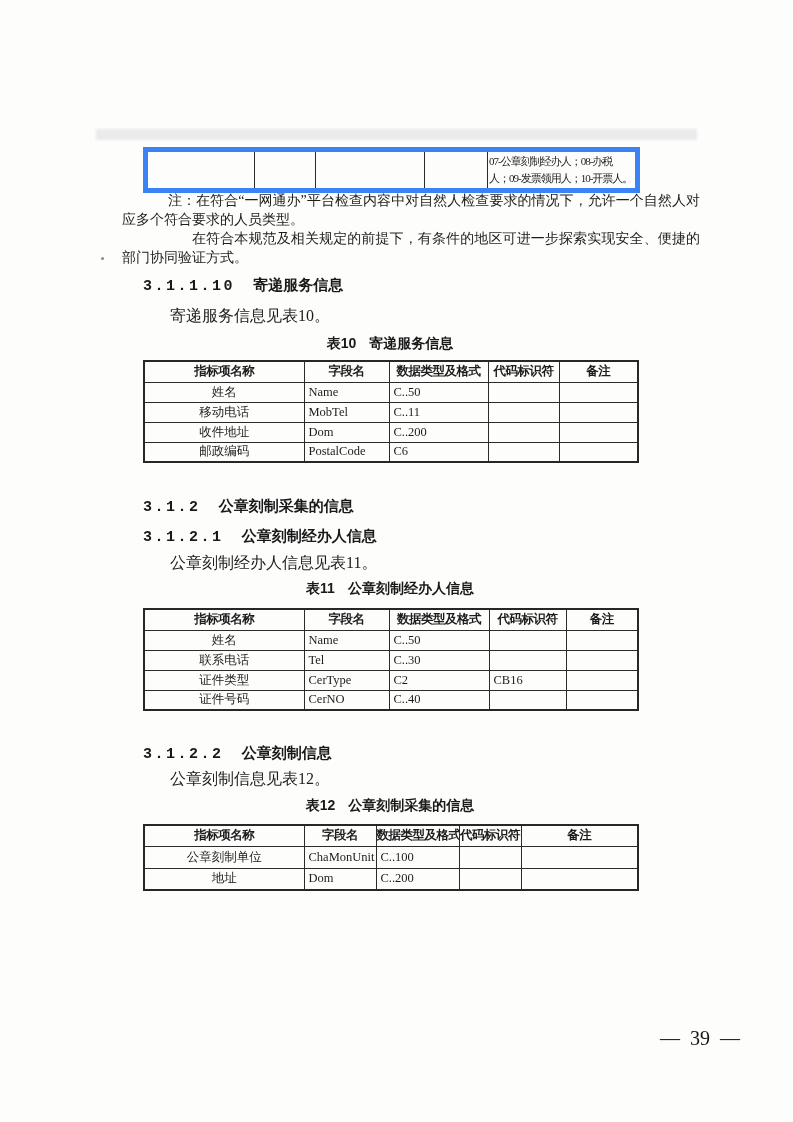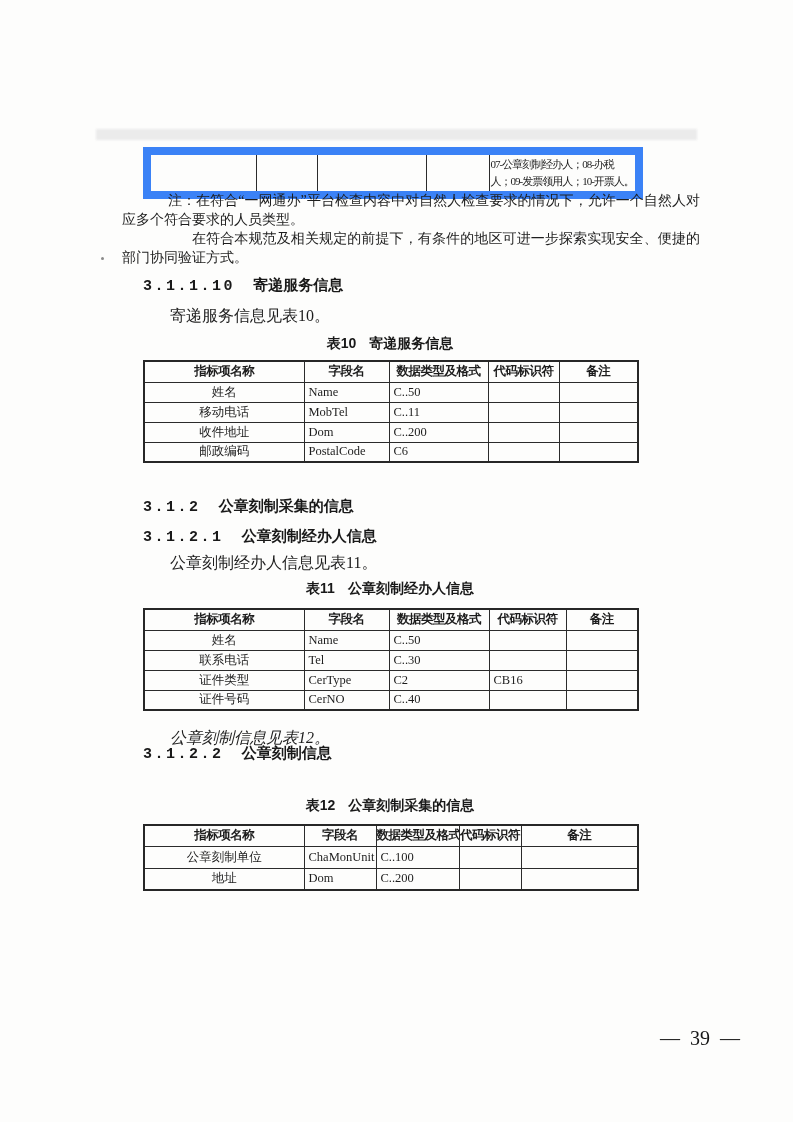--- a/index.html
+++ b/index.html
@@ -12,21 +12,21 @@
   .page{position:relative;width:793px;height:1122px;background:#fdfdfc;overflow:hidden;}
 
   
   .scan-band{position:absolute;left:96px;top:129px;width:601px;height:11px;background:#ebebeb;filter:blur(1px);}
   .scan-dot{position:absolute;left:101px;top:257px;width:3px;height:3px;background:#8a8a8a;border-radius:50%;}
 
   
   .frag-table{
     position:absolute;left:143px;top:147px;width:492px;
     border-collapse:collapse;table-layout:fixed;
-    border:8px solid #3b82f6;
+    border:5px solid #3b82f6;
     padding-left:32px;
   }
   .frag-table td{border:1.4px solid #2b2b2b;height:34px;vertical-align:middle;}
   .frag-table td.frag-text{
     font-size:11px;line-height:17px;letter-spacing:-1px;
     padding:1px 0 1px 1px;vertical-align:middle;
   }
   .frag-text div{white-space:nowrap;}
 
   
@@ -46,21 +46,21 @@
   .hd .hd-num{letter-spacing:2.5px;margin-right:14px;font-family:Liberation Mono, monospace;}
   .hd1{top:276px;}
   .hd2{top:497px;}
   .hd3{top:527px;}
   .hd4{top:744px;}
 
   
   .intro{position:absolute;left:170px;margin:0;font-size:16px;white-space:nowrap;}
   .intro1{top:306px;}
   .intro2{top:553px;}
-  .intro3{top:728px;font-style:italic;}
+  .intro3{top:769px;}
 
   
   .caption{
     position:absolute;left:143px;width:494px;text-align:center;
     font-family:"Liberation Sans","DejaVu Sans",sans-serif;
     font-size:14px;font-weight:bold;color:#191919;
   }
   .caption .cap-label{margin-right:13px;}
   .cap1{top:335px;}
   .cap2{top:580px;}

